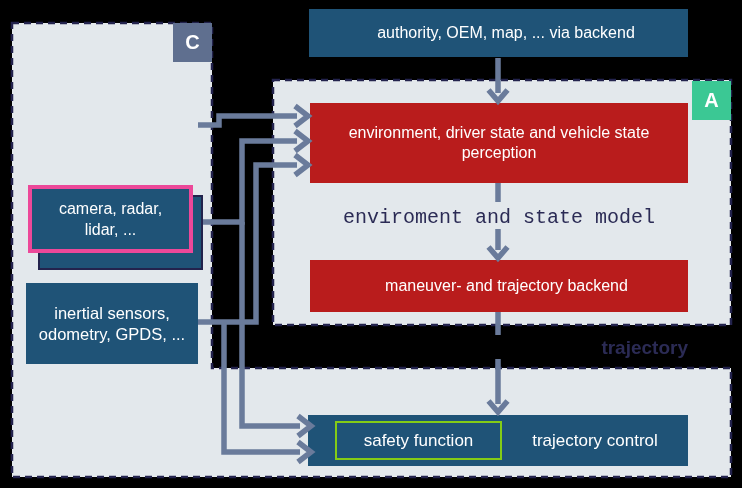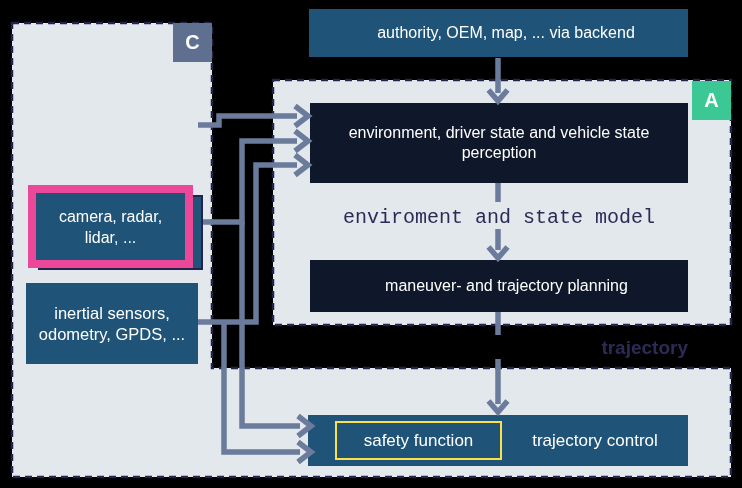--- a/index.html
+++ b/index.html
@@ -4,39 +4,39 @@
 <style>
   html,body{margin:0;padding:0;background:#000;}
   #stage{
     position:relative;width:742px;height:488px;background:#000;overflow:hidden;
     font-family:"Liberation Sans","DejaVu Sans",sans-serif;
   }
   .layer{position:absolute;left:0;top:0;width:742px;height:488px;pointer-events:none;}
   .box{position:absolute;display:flex;align-items:center;justify-content:center;
        text-align:center;color:#fff;box-sizing:border-box;z-index:2;padding-left:15px;}
   .blue{background:#1f5377;}
-  .green{background:#0f172a;text-align:center;}
+  .green{background:#b91c1c;text-align:center;}
   .tag{position:absolute;display:flex;align-items:center;justify-content:center;
        color:#fff;font-weight:bold;font-size:20px;z-index:3;}
   .navy-label{position:absolute;color:#2b2b55;text-align:center;z-index:2;}
   #banner{left:309px;top:9px;width:379px;height:48px;font-size:16px;}
   #tag-c{left:173px;top:23px;width:39px;height:39px;background:#5f6f8f;}
   #tag-a{left:692px;top:81px;width:39px;height:39px;background:#3bc894;}
   #c2c-box{left:26px;top:88px;width:172px;height:81px;font-size:17px;}
   #camera-shadow{left:38px;top:195px;width:165px;height:75px;border:2px solid #23234d;z-index:1;}
-  #camera-box{left:28px;top:185px;width:165px;height:83px;border:8px solid #ec4899;
+  #camera-box{left:28px;top:185px;width:165px;height:68px;border:4px solid #ec4899;
               font-size:16px;line-height:21px;padding:0 8px;}
   #inertial-box{left:26px;top:283px;width:172px;height:81px;font-size:16.5px;line-height:21px;padding:0 4px;}
   #perception-box{left:310px;top:103px;width:378px;height:80px;font-size:16px;line-height:20px;padding:0 18px;}
   #model-label{left:310px;top:206px;width:378px;font-size:20px;font-weight:normal;font-family:Liberation Mono, monospace;}
   #planning-box{left:310px;top:260px;width:378px;height:52px;font-size:16px;}
   #trajectory-label{left:310px;top:337px;width:378px;font-size:19px;font-weight:bold;text-align:right;}
   #control-box{left:308px;top:415px;width:380px;height:51px;}
   #safety-box{position:absolute;left:27px;top:6px;width:167px;height:39px;
-              border:2px solid #fde047;display:flex;align-items:center;justify-content:center;
+              border:2px solid #84cc16;display:flex;align-items:center;justify-content:center;
               font-size:17px;color:#fff;box-sizing:border-box;}
   #control-label{position:absolute;left:194px;top:0;width:186px;height:51px;
                  display:flex;align-items:center;justify-content:center;font-size:17px;color:#fff;}
   svg{display:block;}
   .cont{fill:#e3e8ec;stroke:#23234d;stroke-width:2.5;stroke-dasharray:7 5;}
   .conn{stroke:#6a7b9b;stroke-width:5.5;fill:none;}
 </style>
 </head>
 <body>
 
@@ -55,21 +55,21 @@
 
   <div class="box blue" id="camera-shadow"></div>
   <div class="box blue" id="camera-box">camera, radar, lidar, ...</div>
 
   <div class="box blue" id="inertial-box">inertial sensors, odometry, GPDS, ...</div>
 
   <div class="box green" id="perception-box">environment, driver state and vehicle state perception</div>
 
   <div class="navy-label" id="model-label">enviroment and state model</div>
 
-  <div class="box green" id="planning-box">maneuver- and trajectory planning</div>
+  <div class="box green" id="planning-box">maneuver- and trajectory backend</div>
 
   <div class="navy-label" id="trajectory-label">trajectory</div>
 
   <div class="box blue" id="control-box">
     <div id="safety-box">safety function</div>
     <div id="control-label">trajectory control</div>
   </div>
 
   <svg class="layer" style="z-index:4">
 

